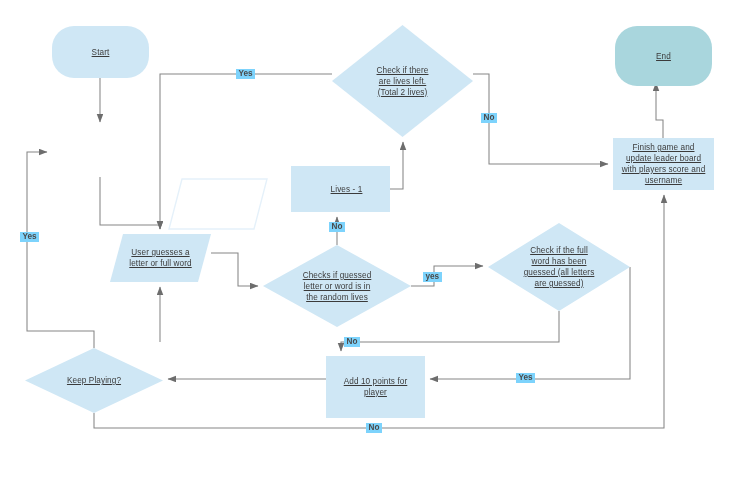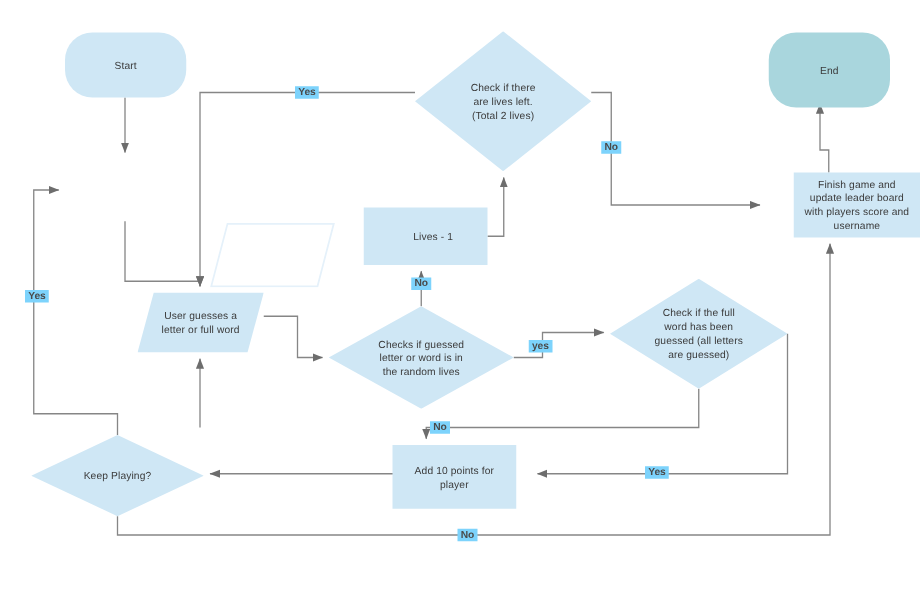--- a/index.html
+++ b/index.html
@@ -36,20 +36,21 @@
     font-size: 8.2px;
     line-height: 11px;
     letter-spacing: 0.1px;
     z-index: 3;
   }
   .node-label {
     position: relative;
     z-index: 4;
     padding: 0 4px;
     white-space: pre-line;
+    text-decoration: underline;
   }
   
   .shape-terminator {
     border-radius: 22px;
   }
   
   .shape-process {
     border-radius: 0;
   }
   .diamond-svg {
@@ -188,33 +189,33 @@
   <div class="node" style="left:488px; top:223px; width:142px; height:88px; background:transparent;">
     <svg class="diamond-svg" viewBox="0 0 142 88" preserveAspectRatio="none">
       <polygon points="71,0 142,44 71,88 0,44" fill="#cfe7f5"></polygon>
     </svg>
     <span class="node-label">Check if the full
 word has been
 guessed (all letters
 are guessed)</span>
   </div>
 
-  <div class="node shape-process" style="left:314px; top:356px; width:99px; height:51px; background:#cfe7f5;">
+  <div class="node shape-process" style="left:326px; top:356px; width:99px; height:62px; background:#cfe7f5;">
     <span class="node-label">Add 10 points for
 player</span>
   </div>
 
   <div class="node" style="left:25px; top:348px; width:138px; height:65px; background:transparent;">
     <svg class="diamond-svg" viewBox="0 0 138 65" preserveAspectRatio="none">
       <polygon points="69,0 138,32.5 69,65 0,32.5" fill="#cfe7f5"></polygon>
     </svg>
     <span class="node-label">Keep Playing?</span>
   </div>
 
-  <div class="node shape-process" style="left:635px; top:138px; width:101px; height:52px; background:#cfe7f5;">
+  <div class="node shape-process" style="left:613px; top:138px; width:101px; height:52px; background:#cfe7f5;">
     <span class="node-label">Finish game and
 update leader board
 with players score and
 username</span>
   </div>
 
   <div class="node shape-terminator" style="left:615px; top:26px; width:97px; height:60px; background:#a9d6dd;">
     <span class="node-label">End</span>
   </div>
 

